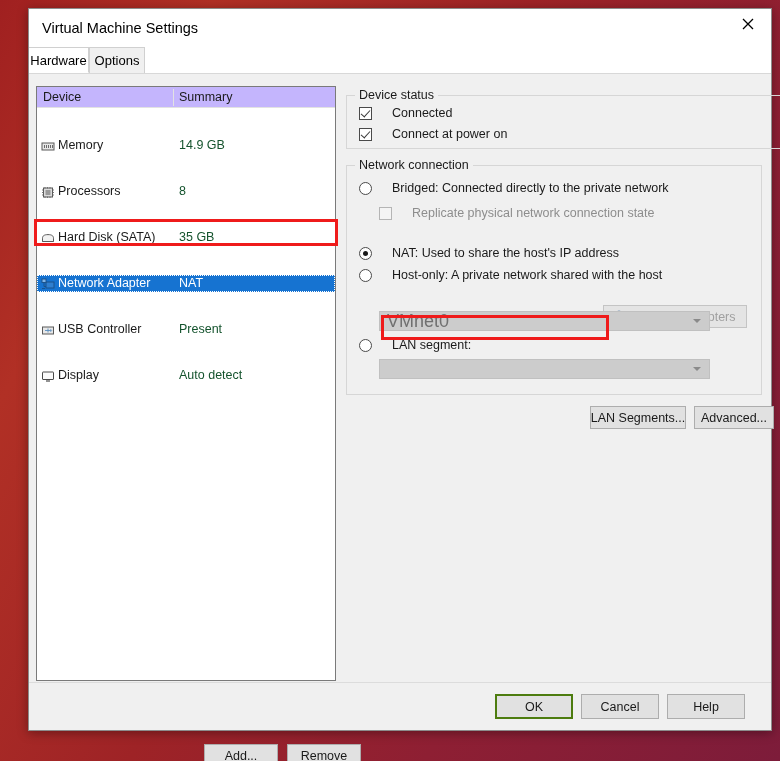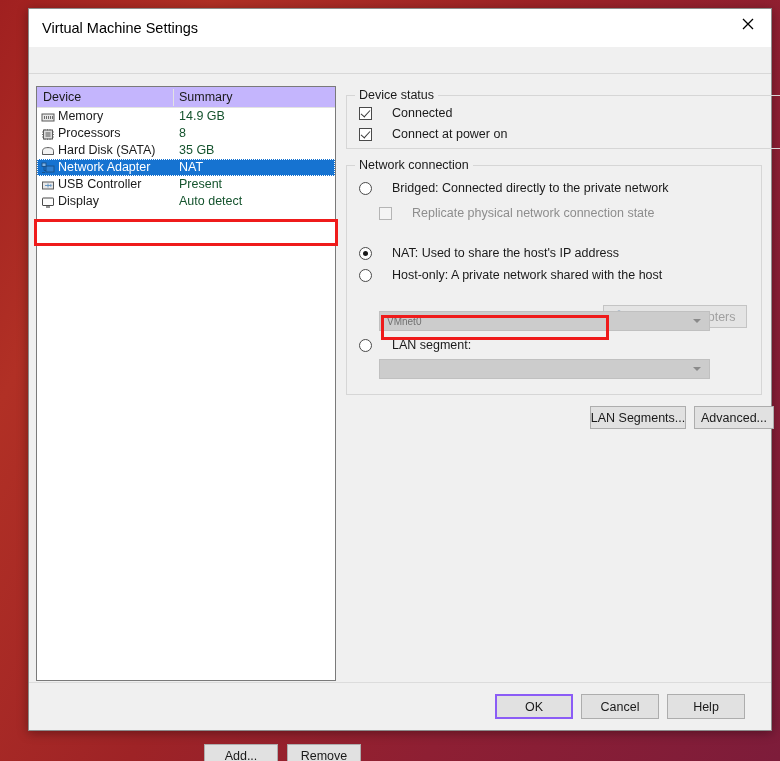--- a/index.html
+++ b/index.html
@@ -86,21 +86,21 @@
     font-size: 12.5px; color: #1a1a1a;
   }
   #col-device { left: 6px; }
   #col-summary { left: 142px; }
   #header-sep {
     position: absolute; left: 136px; top: 2px; width: 1px; height: 17px;
     background: #e2e2e2;
   }
   .device-row {
     position: relative; height: 17px; cursor: default;
-    display: flex; align-items: center;
+    display: flex; align-items: center; margin-top: 29px;
   }
   .device-row.selected { background: #1673d1; }
   .device-row.selected .dev-name,
   .device-row.selected .dev-summary { color: #ffffff; }
   .dev-icon {
     position: absolute; left: 4px; top: 2px;
     width: 14px; height: 13px;
   }
   .dev-name {
     position: absolute; left: 21px; top: 1px;
@@ -171,21 +171,21 @@
     content: ""; position: absolute;
     left: 3px; top: 3px; width: 5px; height: 5px;
     border-radius: 50%; background: #1a1a1a;
   }
 
   .combo {
     position: absolute;
     background: #cccccc;
     border: 1px solid #c0c0c0;
     display: flex; align-items: center;
-    font-size: 10px; color: #707070;
+    font-size: 18px; color: #707070;
     padding-left: 7px;
     cursor: default;
   }
   .combo .arrow {
     position: absolute; right: 8px; top: 50%;
     margin-top: -2px;
     width: 0; height: 0;
     border-left: 4px solid transparent;
     border-right: 4px solid transparent;
     border-top: 4px solid #8a8a8a;
@@ -193,21 +193,21 @@
 
   .btn {
     position: absolute;
     background: #e1e1e1;
     border: 1px solid #adadad;
     font-size: 12.5px; color: #1a1a1a;
     display: flex; align-items: center; justify-content: center;
     cursor: default; white-space: nowrap;
   }
   .btn.disabled { color: #a0a0a0; background: #e4e4e4; border-color: #c4c4c4; }
-  .btn.default { border: 2px solid #8b5cf6; }
+  .btn.default { border: 2px solid #4d7c0f; }
 
   #btn-configure {
     left: 256px; top: 139px; width: 144px; height: 23px;
     padding-left: 14px;
   }
   #shield-icon {
     position: absolute; left: 8px; top: 4px;
   }
 
   #btn-lan-segments { left: 244px; top: 320px; width: 96px; height: 23px; }
@@ -227,20 +227,28 @@
 
   <div id="titlebar">
     <div id="title-text">Virtual Machine Settings</div>
     <div id="close-btn">
       <svg width="12" height="12" viewBox="0 0 12 12">
         <path d="M1 1 L11 11 M11 1 L1 11" stroke="#000" stroke-width="1.3" fill="none"></path>
       </svg>
     </div>
   </div>
 
+  <div id="tabstrip">
+    <div class="tab active" id="tab-hardware">
+      <span>Hardware</span>
+    </div>
+    <div class="tab" id="tab-options">
+      <span>Options</span>
+    </div>
+  </div>
 
   <div id="content">
 
     <div id="device-panel">
       <div id="device-header">
         <div class="col" id="col-device">Device</div>
         <div id="header-sep"></div>
         <div class="col" id="col-summary">Summary</div>
       </div>
 

